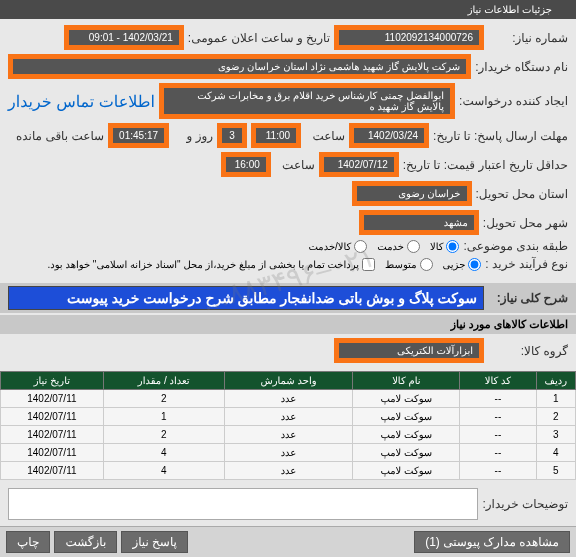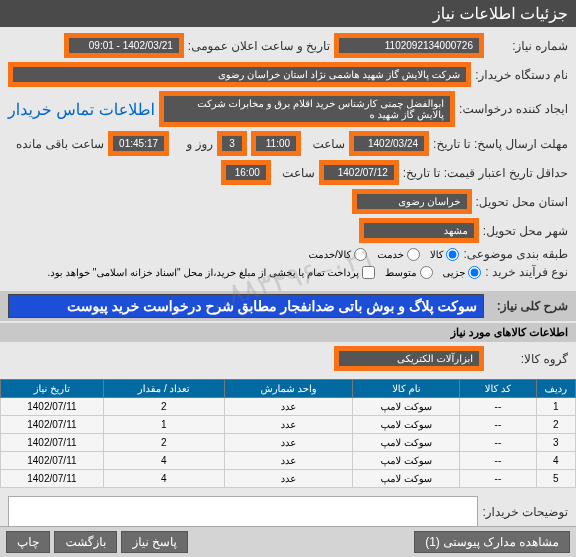--- a/index.html
+++ b/index.html
@@ -8,22 +8,22 @@
   font-size: 11px;
   background: #e8e8e8;
   width: 576px;
   height: 557px;
   overflow: hidden;
   direction: rtl;
 }
 .panel-header {
   background: #4a4a4a;
   color: #fff;
-  padding: 4px 8px;
-  font-size: 16px;
+  padding: 4px 24px;
+  font-size: 10px;
 }
 .form-area {
   padding: 6px 8px;
 }
 .row {
   display: flex;
   align-items: center;
   margin-bottom: 4px;
   gap: 4px;
 }
@@ -77,21 +77,21 @@
   flex: 1;
   min-height: 18px;
 }
 table {
   width: 100%;
   border-collapse: collapse;
   font-size: 10px;
   margin-top: 2px;
 }
 th {
-  background: #0369a1;
+  background: #14532d;
   color: #fff;
   padding: 3px 8px;
   border: 1px solid #777;
   font-weight: normal;
 }
 td {
   background: #f5f5f5;
   padding: 3px 4px;
   border: 1px solid #ccc;
   text-align: center;

